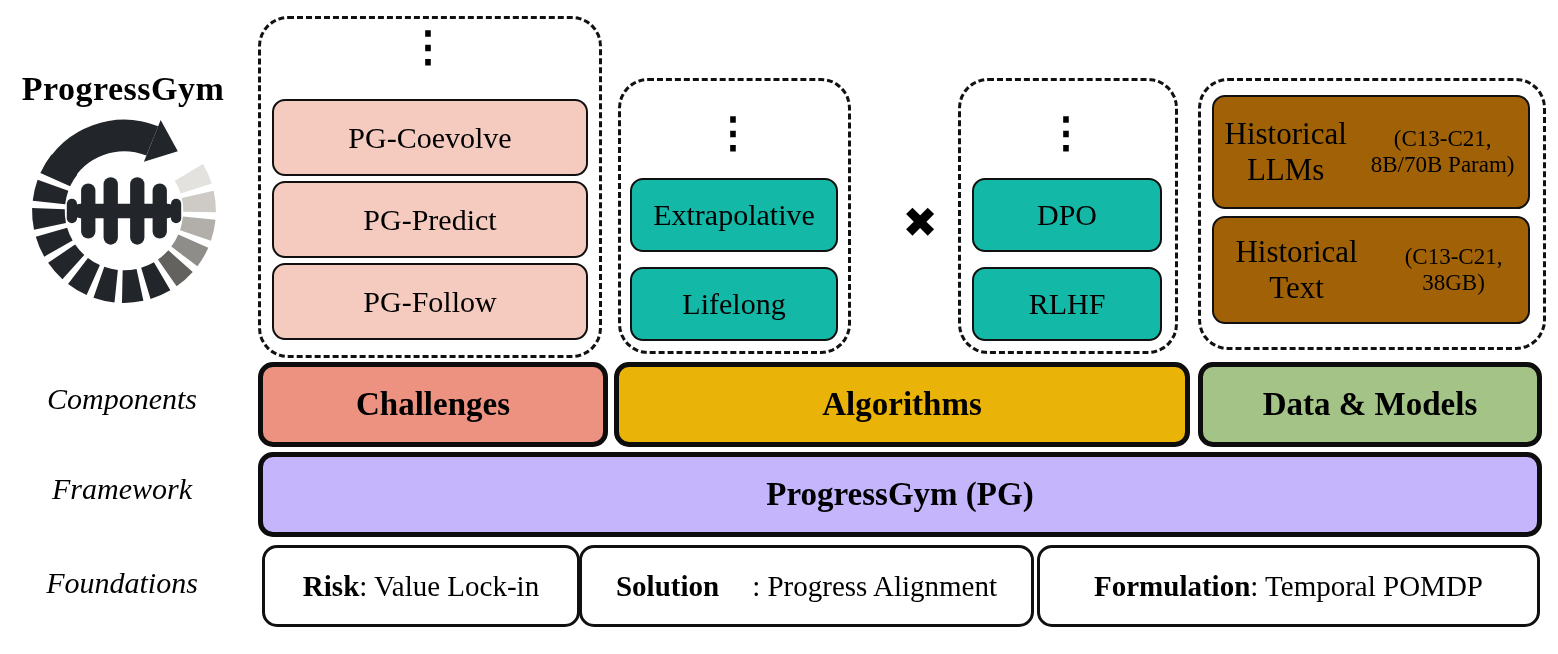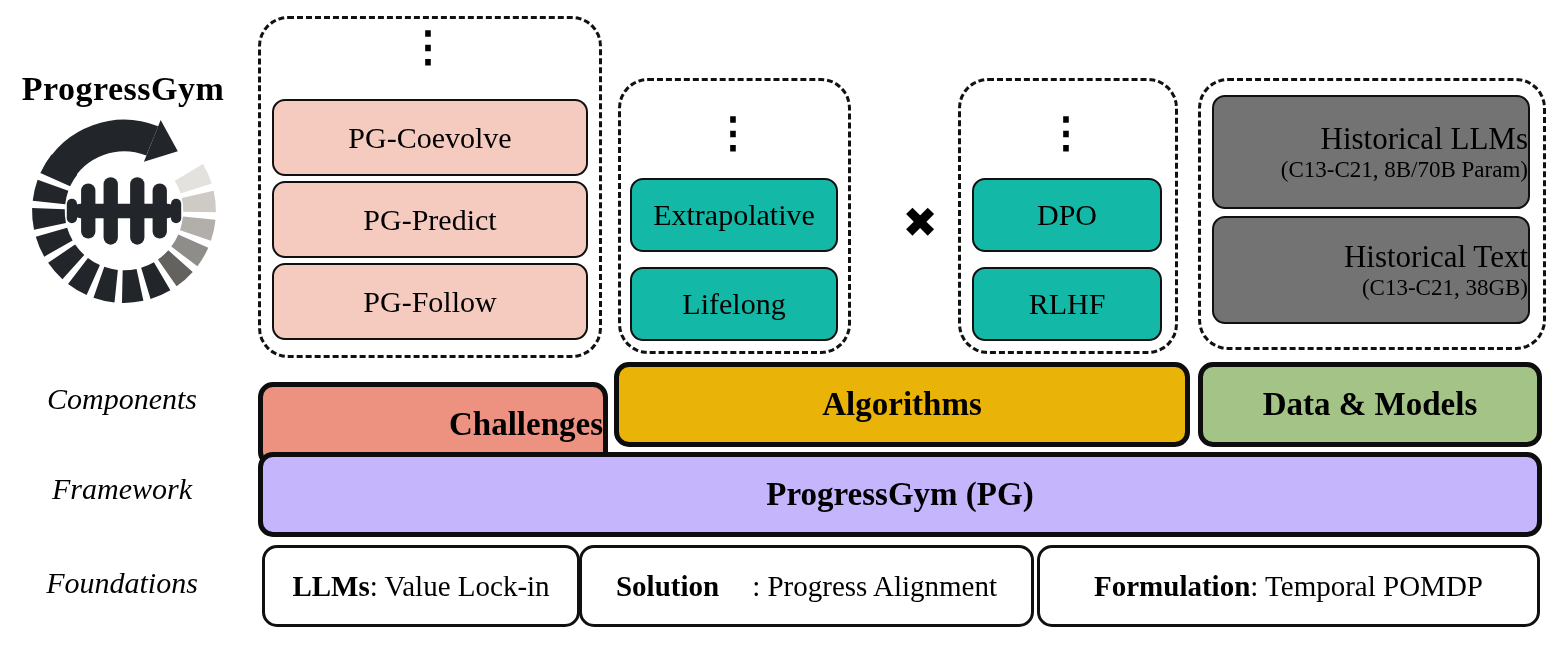--- a/index.html
+++ b/index.html
@@ -12,21 +12,21 @@
 
   .rowlabel{position:absolute;left:8px;width:228px;text-align:center;
             font-style:italic;font-size:30px;line-height:36px;}
 
   .dashed{position:absolute;border:3px dashed #111;border-radius:30px;background:transparent;}
 
   .cell{position:absolute;display:flex;align-items:center;justify-content:center;
         border:2.5px solid #101010;border-radius:13px;font-size:30px;text-align:center;}
   .cell.pink{background:#f5cbc0;}
   .cell.blue{background:#14b8a6;}
-  .cell.green{background:#737373;flex-direction:column;line-height:1.15;align-items:flex-end;}
+  .cell.green{background:#a16207;flex-direction:row;line-height:1.15;}
   .cell .sub{font-size:23px;}
   .cell .ttl{font-size:31px;}
 
   .ellipsis{position:absolute;font-size:42px;font-weight:bold;line-height:1;
             width:40px;text-align:center;}
   .cross{position:absolute;font-size:42px;font-weight:bold;width:56px;text-align:center;
          font-family:"DejaVu Sans",sans-serif;}
 
   .bigrow{position:absolute;display:flex;align-items:center;justify-content:center;
           border:5px solid #0d0d0d;border-radius:15px;font-size:33px;font-weight:bold;}
@@ -115,36 +115,36 @@
   <div class="dashed" style="left:1198px;top:78px;width:342px;height:266px;"></div>
   <div class="cell green" style="left:1212px;top:95px;width:314px;height:110px;">
     <span class="ttl">Historical LLMs</span>
     <span class="sub">(C13-C21, 8B/70B Param)</span>
   </div>
   <div class="cell green" style="left:1212px;top:216px;width:314px;height:104px;">
     <span class="ttl">Historical Text</span>
     <span class="sub">(C13-C21, 38GB)</span>
   </div>
 
-  <div class="bigrow salmon" style="left:258px;top:382px;width:340px;height:75px;justify-content:flex-end;">
+  <div class="bigrow salmon" style="left:258px;top:362px;width:340px;height:75px;">
     <span>Challenges</span>
     </div>
   <div class="bigrow blue" style="left:614px;top:362px;width:566px;height:75px;">
     <span>Algorithms</span>
     </div>
   <div class="bigrow green" style="left:1198px;top:362px;width:334px;height:75px;">
     <span>Data &amp; Models</span>
     </div>
 
   <div class="bigrow white" style="left:258px;top:452px;width:1274px;height:75px;">
     <span>ProgressGym (PG)</span>
     </div>
 
   <div class="found" style="left:262px;top:545px;width:312px;height:76px;">
-    <span class="b">LLMs</span><span>: Value Lock-in</span>
+    <span class="b">Risk</span><span>: Value Lock-in</span>
   </div>
   <div class="found" style="left:579px;top:545px;width:449px;height:76px;gap:33px;">
     <span class="b">Solution</span><span>: Progress Alignment</span>
   </div>
   <div class="found" style="left:1037px;top:545px;width:497px;height:76px;">
     <span class="b">Formulation</span><span>: Temporal POMDP</span>
   </div>
 
 </div>
 

